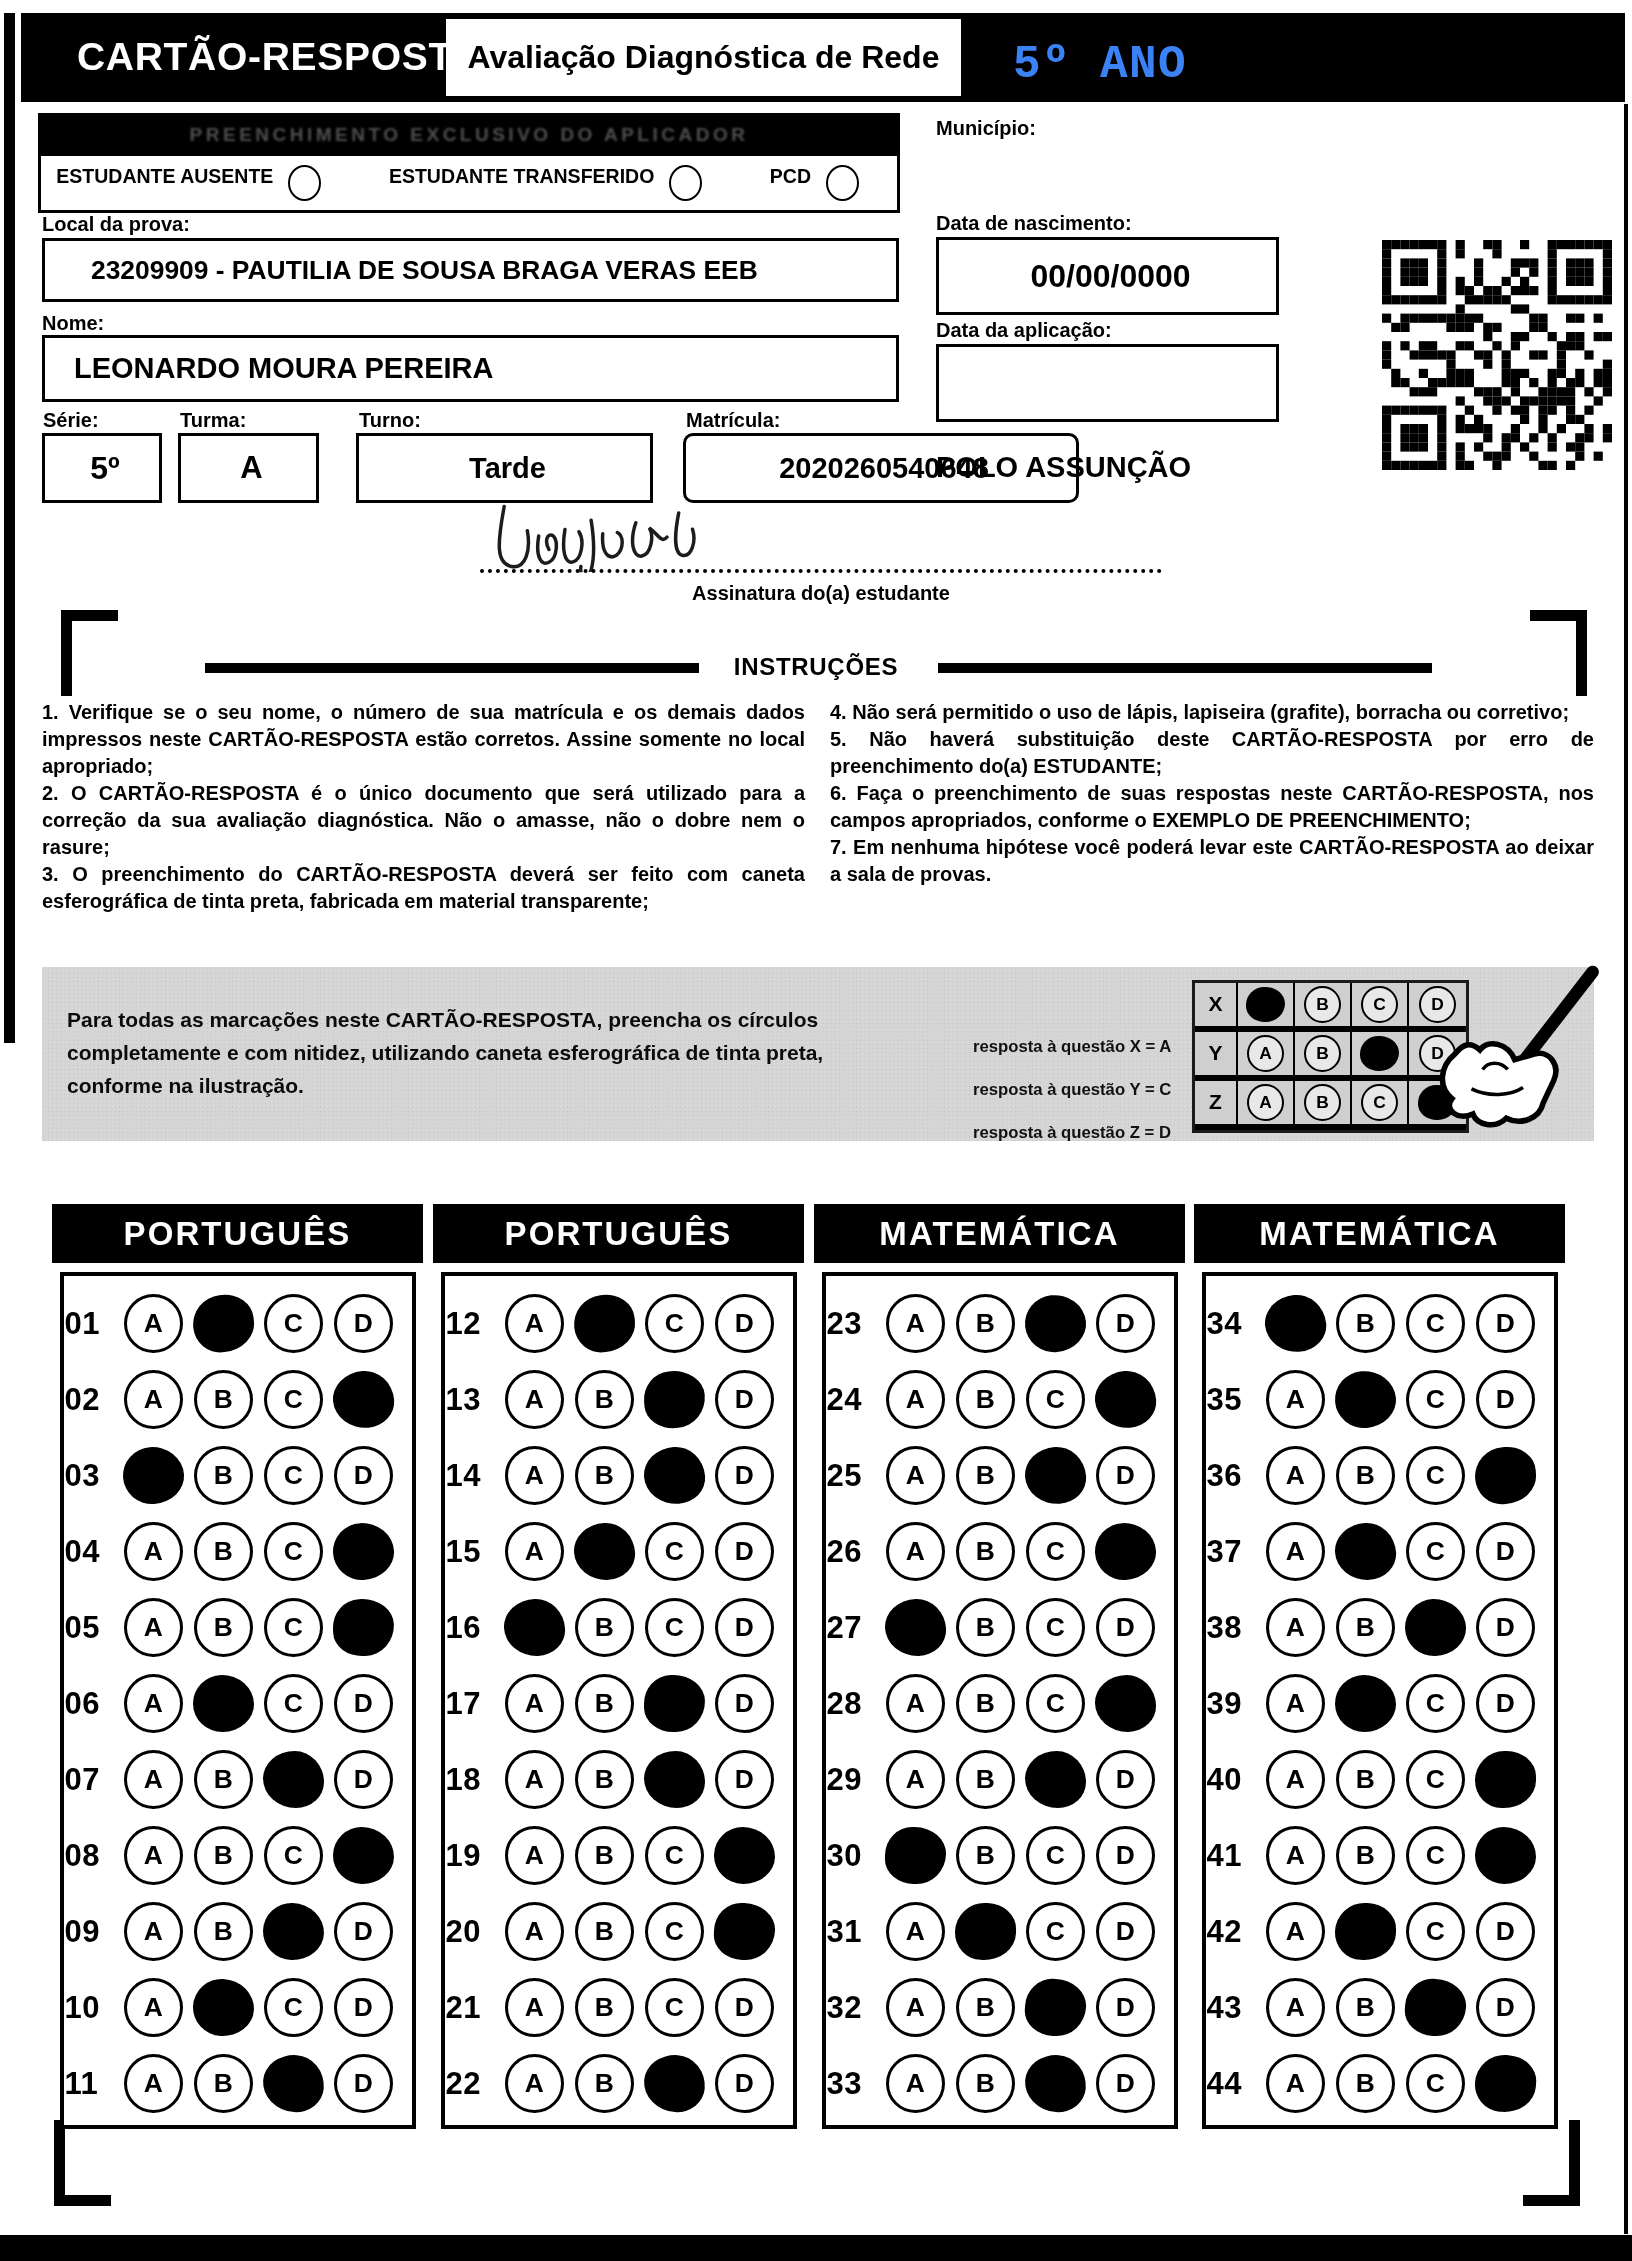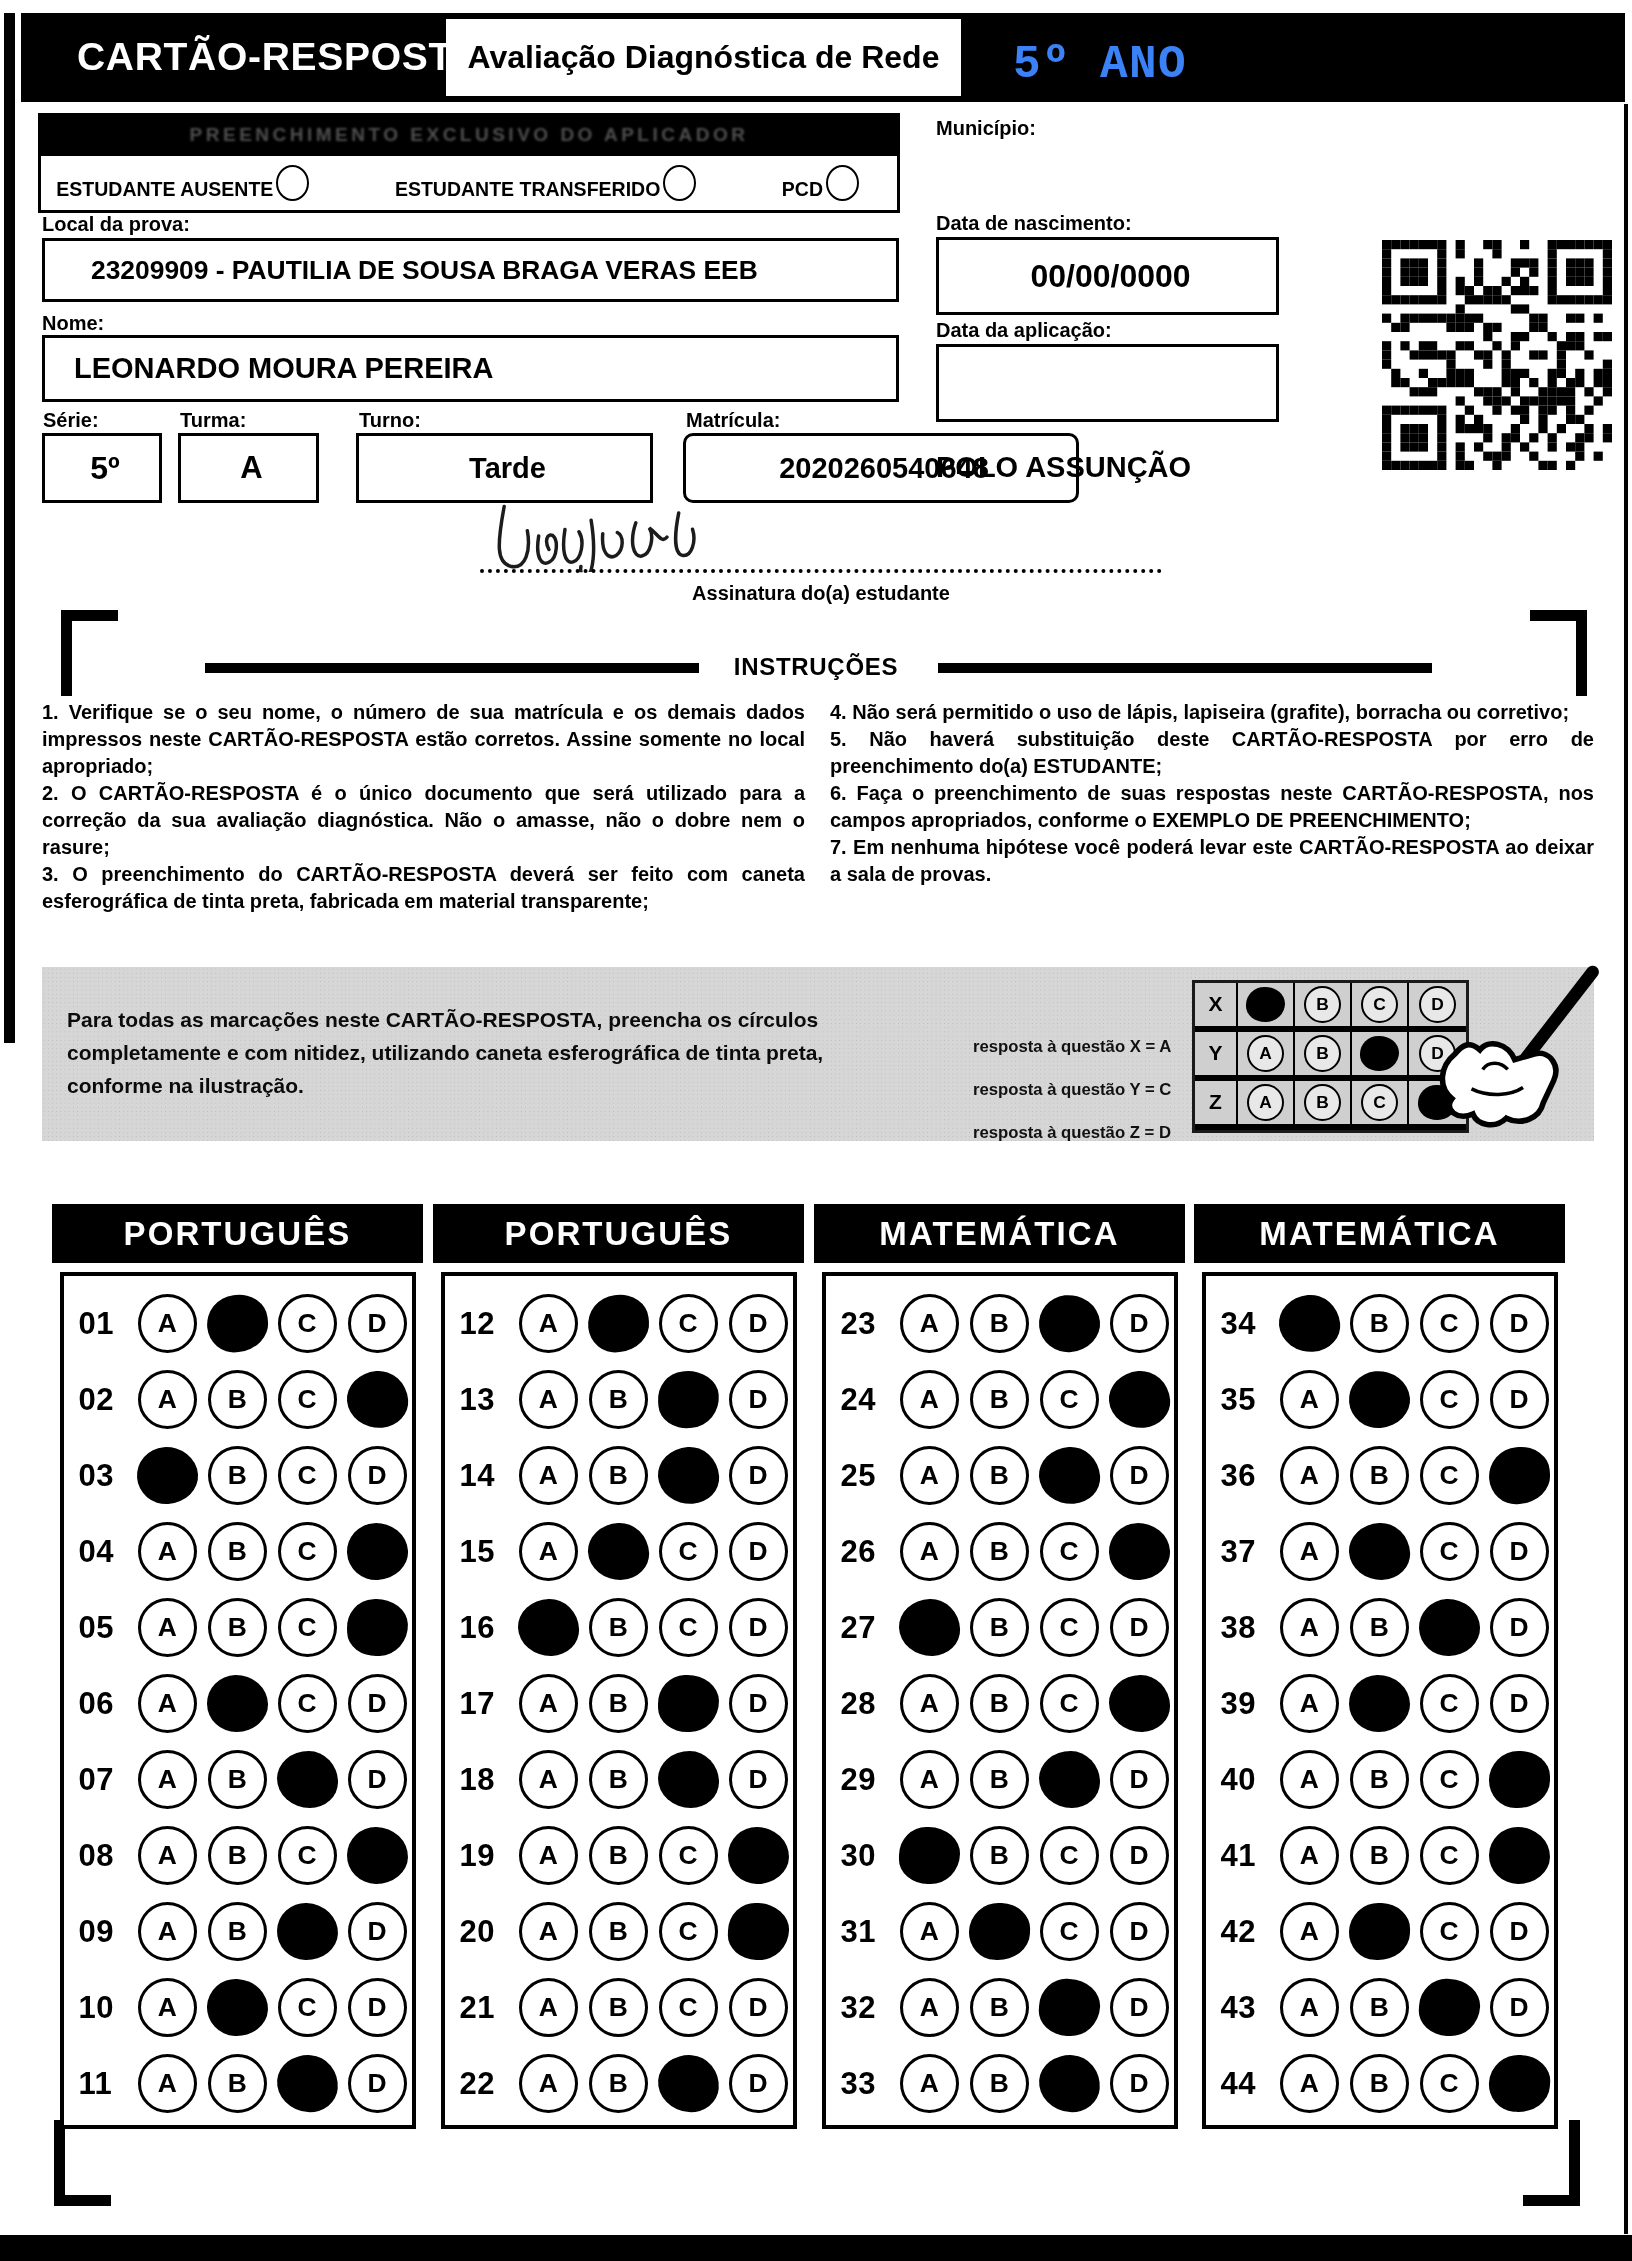--- a/index.html
+++ b/index.html
@@ -20,21 +20,21 @@
            display:flex;align-items:center;justify-content:center;font-size:32px;font-weight:bold;}
   .hdr-grade{position:absolute;left:992px;top:8px;height:89px;display:flex;align-items:center;
              color:#3b82f6;font-size:46px;font-weight:bold;letter-spacing:1.4px;font-family:Liberation Mono, monospace;}
 
   
   .apl{left:38px;top:113px;width:862px;}
   .apl-bar{height:43px;background:#000;display:flex;align-items:center;justify-content:center;}
   .apl-bar span{color:rgba(255,255,255,.30);font-size:19px;font-weight:bold;letter-spacing:3.5px;filter:blur(0.8px);}
   .apl-row{height:54px;border:3.5px solid #000;border-top:none;display:flex;align-items:center;
            justify-content:space-between;padding:0 38px 0 15.3px;background:#fff;}
-  .apl-item{display:flex;align-items:flex-end;gap:3px;font-size:19.5px;font-weight:bold;}
+  .apl-item{display:flex;align-items:flex-start;gap:15px;font-size:19.5px;font-weight:bold;}
   .oval{width:29px;height:32px;border:2.8px solid #000;border-radius:50%;background:#fff;}
 
   .lbl{font-size:20px;font-weight:bold;}
   .vbox{border:3.5px solid #000;background:#fff;display:flex;align-items:center;font-weight:bold;padding-left:6px;}
 
   
   .instr-bar{top:663px;height:10.4px;background:#000;}
   .instr-title{font-size:24px;font-weight:bold;letter-spacing:0.7px;}
   .instr-col{font-size:20px;font-weight:bold;line-height:27px;text-align:justify;}
   .instr-col p{margin:0;}
@@ -56,21 +56,21 @@
                display:flex;align-items:center;justify-content:center;font-size:17.4px;font-weight:bold;}
   .mini-fill{width:39px;height:35px;background:#000;border-radius:48% 52% 50% 50%/52% 48% 54% 46%;}
   .hand{position:absolute;left:1406px;top:965px;}
 
   
   .ans-col{position:absolute;top:1180px;width:371px;}
   .subj{height:59px;background:#000;color:#fff;font-size:33px;font-weight:bold;letter-spacing:2.1px;
         display:flex;align-items:center;justify-content:center;margin-top:24px;}
   .ans-box{margin:9px 7px 0 8.4px;border:4.2px solid #000;background:#fff;height:857px;
            padding:9.7px 0 0 0;box-sizing:border-box;}
-  .q-row{height:76px;display:flex;align-items:center;padding-left:14px;}
+  .q-row{height:76px;display:flex;align-items:center;}
   .q-num{width:54px;font-size:31px;font-weight:bold;letter-spacing:0.7px;}
   .cell{width:70px;display:flex;align-items:center;justify-content:center;}
   .bubble{width:53px;height:53px;border:3.5px solid #000;border-radius:50%;background:#fff;
           display:flex;align-items:center;justify-content:center;font-size:26.4px;font-weight:bold;}
   .mark{width:61px;height:57px;background:#000;border-radius:46% 54% 50% 50%/52% 48% 56% 44%;}
 
   
   .mk{position:absolute;width:46px;height:75px;}
   .mk-tl{left:61px;top:610px;border-left:11px solid #000;border-top:11px solid #000;}
   .mk-tr{left:1530px;top:610px;border-right:11px solid #000;border-top:11px solid #000;}

